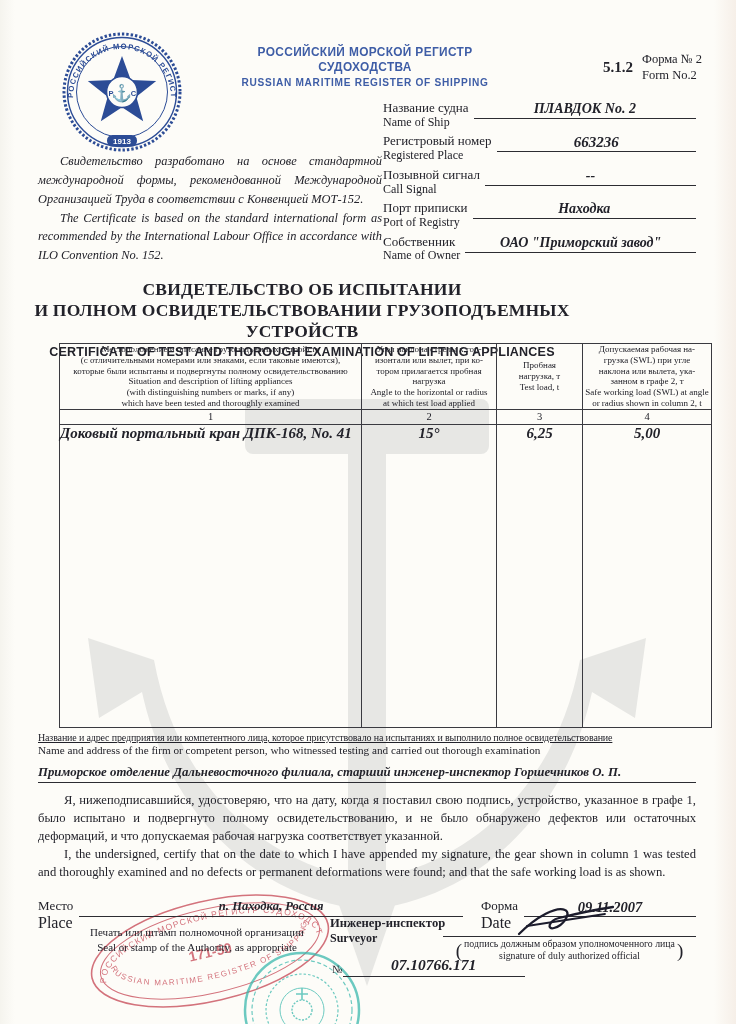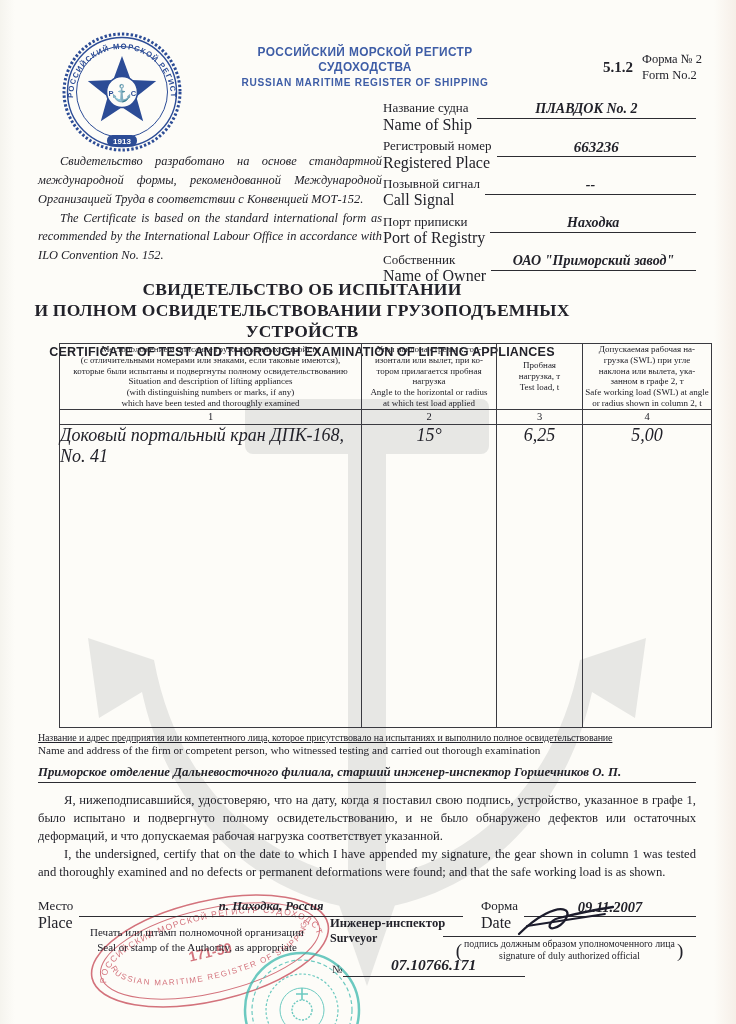--- a/index.html
+++ b/index.html
@@ -24,38 +24,38 @@
   
   .intro{left:38px;top:152px;width:344px;font-style:italic;font-size:12.4px;line-height:1.52;
          text-align:justify;z-index:2;}
   .intro p{margin:0;text-indent:22px;}
 
   
   .fields{left:383px;top:101px;width:313px;z-index:2;}
   .field{display:flex;margin-bottom:5.5px;}
   .f-labels{white-space:nowrap;line-height:1.12;}
   .f-ru{font-size:13px;}
-  .f-en{font-size:16px;}
+  .f-en{font-size:12px;}
   .f-val{flex:1;margin-left:5px;height:17px;border-bottom:1.6px solid #2c2c32;
          text-align:center;font-weight:bold;font-style:italic;font-size:14px;}
 
   
   .doc-title{left:0;top:279px;width:604px;text-align:center;z-index:2;}
   .t-ru{font-weight:bold;font-size:17.5px;line-height:1.2;letter-spacing:.2px;}
   .t-en{font-weight:bold;font-size:13.5px;margin-top:2px;letter-spacing:.2px;
         font-family:"Liberation Sans","DejaVu Sans",sans-serif;transform:scaleX(.93);transform-origin:50% 0;}
 
   
   table.main{left:59px;top:343px;width:652px;border-collapse:collapse;z-index:2;position:absolute;
              table-layout:fixed;}
   table.main th,table.main td{border:1px solid #3a3a40;padding:0;}
   th.hcell{font-weight:normal;font-size:9px;line-height:1.2;text-align:center;
            vertical-align:middle;white-space:pre-line;padding:2px 3px;}
   th.num{font-size:10.5px;font-weight:normal;height:14px;}
-  td.body{height:302px;vertical-align:top;padding-top:13px;font-weight:normal;font-style:italic;font-size:18px;}
+  td.body{height:302px;vertical-align:top;padding-top:13px;font-weight:bold;font-style:italic;font-size:15px;}
   td.c1{text-align:left;padding-left:6px;padding-right:4px;}
   td.cc{text-align:center;}
 
   
   .witness{left:38px;top:732px;width:658px;z-index:2;}
   .w-ru{font-size:10px;letter-spacing:-.15px;white-space:nowrap;text-decoration:underline;}
   .w-en{font-size:11.2px;white-space:nowrap;margin-top:1px;}
   .w-val{margin-top:9px;border-bottom:1.6px solid #2c2c32;padding-bottom:2px;
          font-weight:bold;font-style:italic;font-size:12.8px;}
 

